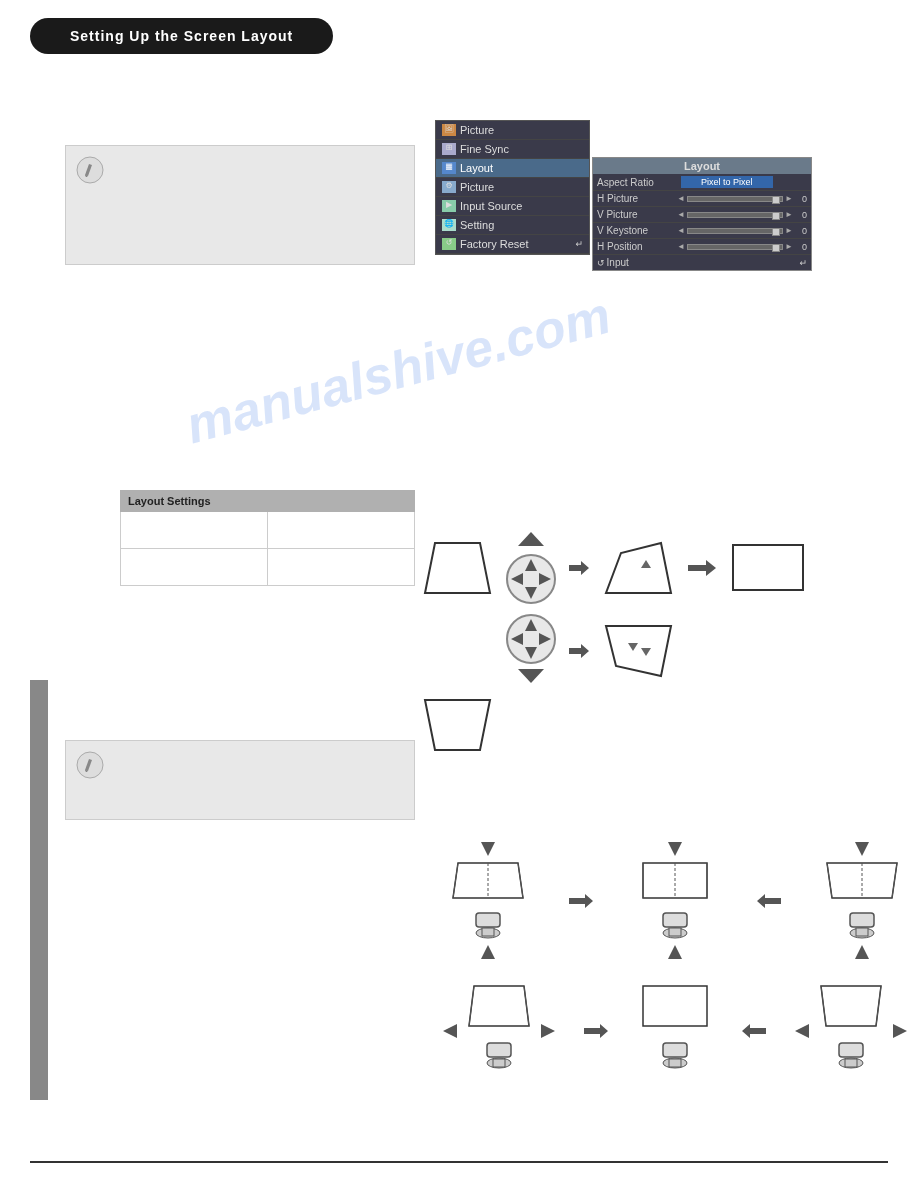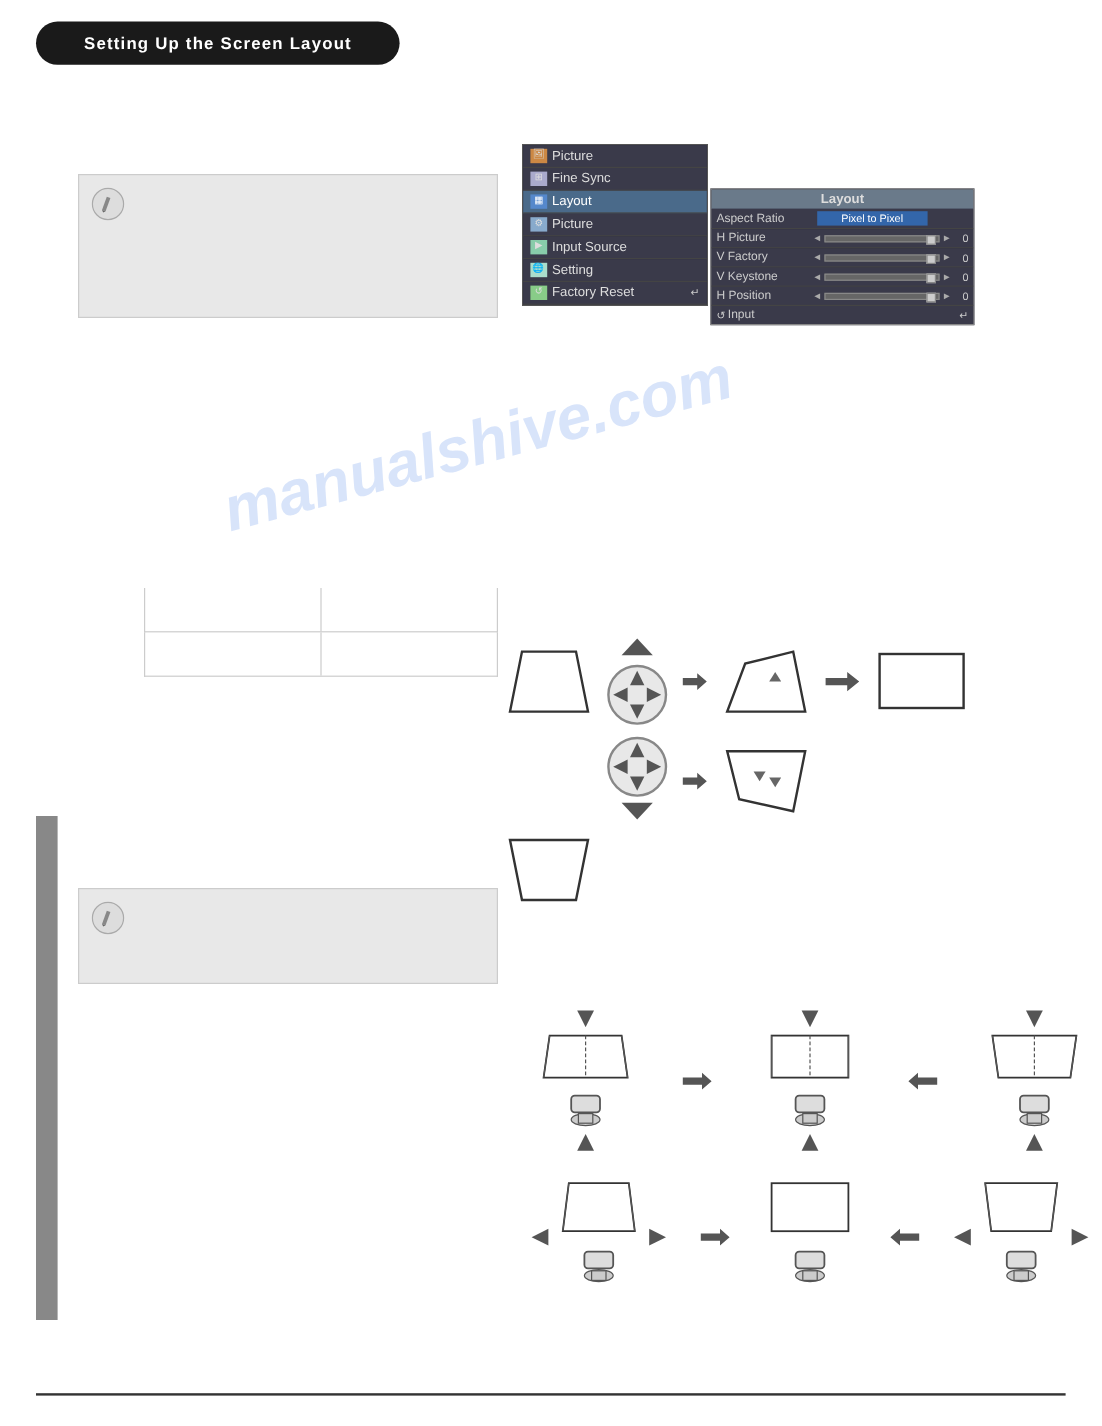--- a/index.html
+++ b/index.html
@@ -323,21 +323,21 @@
       <span class="slider-arrow">◄</span>
       <div class="slider-bar">
         <div class="slider-thumb"></div>
       </div>
       <span class="slider-arrow">►</span>
     </div>
     <span class="slider-val">0</span>
   </div>
 
   <div class="layout-row">
-    <span class="layout-row-label">V Factory</span>
+    <span class="layout-row-label">V Picture</span>
     <div class="layout-slider-area">
       <span class="slider-arrow">◄</span>
       <div class="slider-bar">
         <div class="slider-thumb"></div>
       </div>
       <span class="slider-arrow">►</span>
     </div>
     <span class="slider-val">0</span>
   </div>
 
@@ -366,20 +366,21 @@
   </div>
 
   <div class="reset-row">
     <span style="font-size:9px; margin-right:2px;">↺</span>
     <span>Input</span>
     <span style="margin-left:auto; color:#ccc; font-size:9px;">↵</span>
   </div>
 </div>
 
 <div class="table-section">
+  <div class="table-header">Layout Settings</div>
   <div class="table-row">
     <div class="table-cell"></div>
     <div class="table-cell"></div>
   </div>
   <div class="table-row">
     <div class="table-cell"></div>
     <div class="table-cell"></div>
   </div>
 </div>
 

